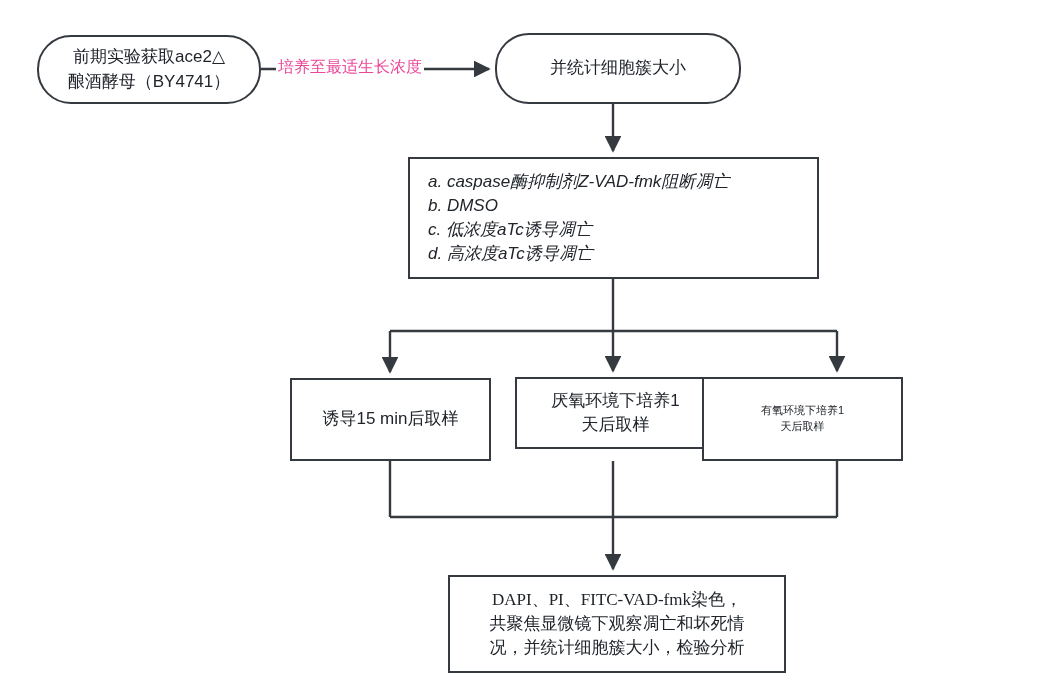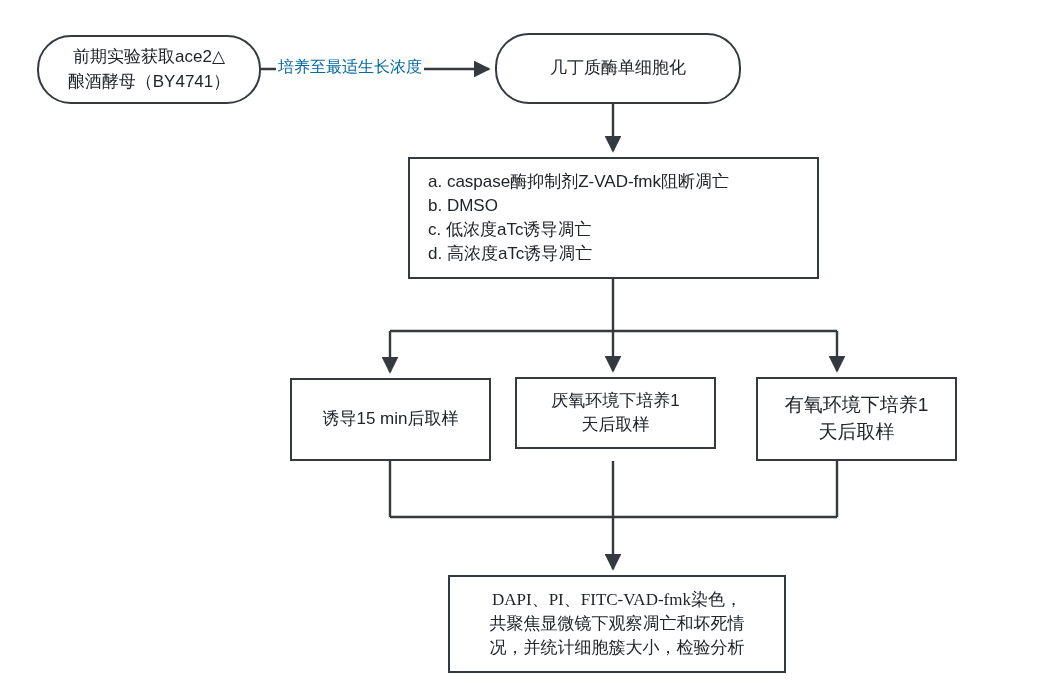--- a/index.html
+++ b/index.html
@@ -55,43 +55,44 @@
   #node-chitinase {
     left: 495px; top: 33px;  width: 246px; height: 71px;
     font-size: 17px;
   }
   #node-treatments {
     left: 408px; top: 157px; width: 411px; height: 122px;
     font-size: 17px;
     justify-content: flex-start;
     text-align: left;
     padding-left: 18px;
+    font-style: italic;
   }
   #node-sample-15min {
     left: 290px; top: 378px; width: 201px; height: 83px;
     font-size: 17px;
   }
   #node-sample-anaerobic {
     left: 515px; top: 377px; width: 201px; height: 72px;
     font-size: 17px;
   }
   #node-sample-aerobic {
-    left: 756px; top: 377px; width: 201px; height: 84px;
-    font-size: 19px;
+    left: 702px; top: 377px; width: 201px; height: 84px;
+    font-size: 11px;
   }
   #node-analysis {
     left: 448px; top: 575px; width: 338px; height: 98px;
     font-size: 17px;
     font-family: Liberation Serif, serif;
   }
   
   .edge-label {
     position: absolute;
     font-size: 16px;
-    color: #0369a1;
+    color: #ec4899;
     white-space: nowrap;
     background: #ffffff;
     padding: 0 2px;
   }
   #edge-label-culture {
     left: 276px;
     top: 57px;
   }
 </style>
 </head>
@@ -130,21 +131,21 @@
       <line x1="613" y1="517" x2="613" y2="569" stroke="#353a40" stroke-width="2.4" marker-end="url(#arrowhead)"></line>
     </g>
   </svg>
 
   <div class="node rounded" id="node-source">
     <span class="txt">前期实验获取ace2△
 酿酒酵母（BY4741）</span>
   </div>
 
   <div class="node rounded" id="node-chitinase">
-    <span class="txt">几丁质酶单细胞化</span>
+    <span class="txt">并统计细胞簇大小</span>
   </div>
 
   <div class="node rect" id="node-treatments">
     <span class="txt">a. caspase酶抑制剂Z-VAD-fmk阻断凋亡
 b. DMSO
 c. 低浓度aTc诱导凋亡
 d. 高浓度aTc诱导凋亡</span>
   </div>
 
   <div class="node rect" id="node-sample-15min">

